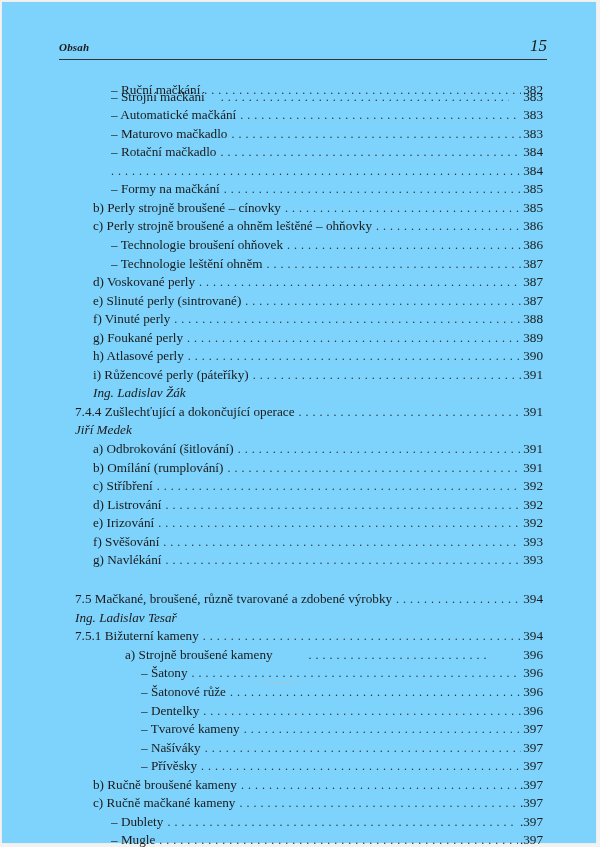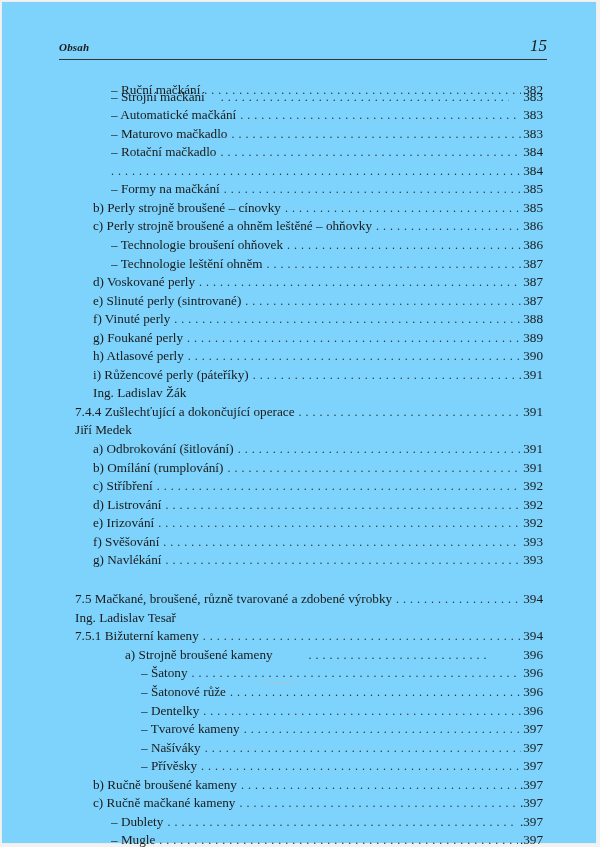--- a/index.html
+++ b/index.html
@@ -80,20 +80,21 @@
     content: ". . . . . . . . . . . . . . . . . . . . . . . . . . . . . . . . . . . . . . . . . . . . . . . . . . . . . . . . . . . . . . . . . . . . . . . . . . . . . . . . . . . . . . . . . . . . . . . . . . . . . . . . . . . . . . . . . . . . . . . . . . . . . . . . . . . . . . . . . . . . . . . . . . . . . . . . . . . . . . . . . . . . . . . . . . . . . . . . . .";
     letter-spacing: 0;
     word-spacing: 1px;
   }
   .row .pg {
     flex: 0 0 auto;
     padding-left: 2px;
     text-align: right;
   }
   .row.author .label {
+    font-style: italic;
   }
   .scan-mark {
     position: absolute;
     left: 248px;
     top: 680px;
     width: 60px;
     height: 2px;
     background: linear-gradient(90deg, rgba(180,180,180,0), rgba(190,190,190,0.35), rgba(180,180,180,0));
   }
 </style>

